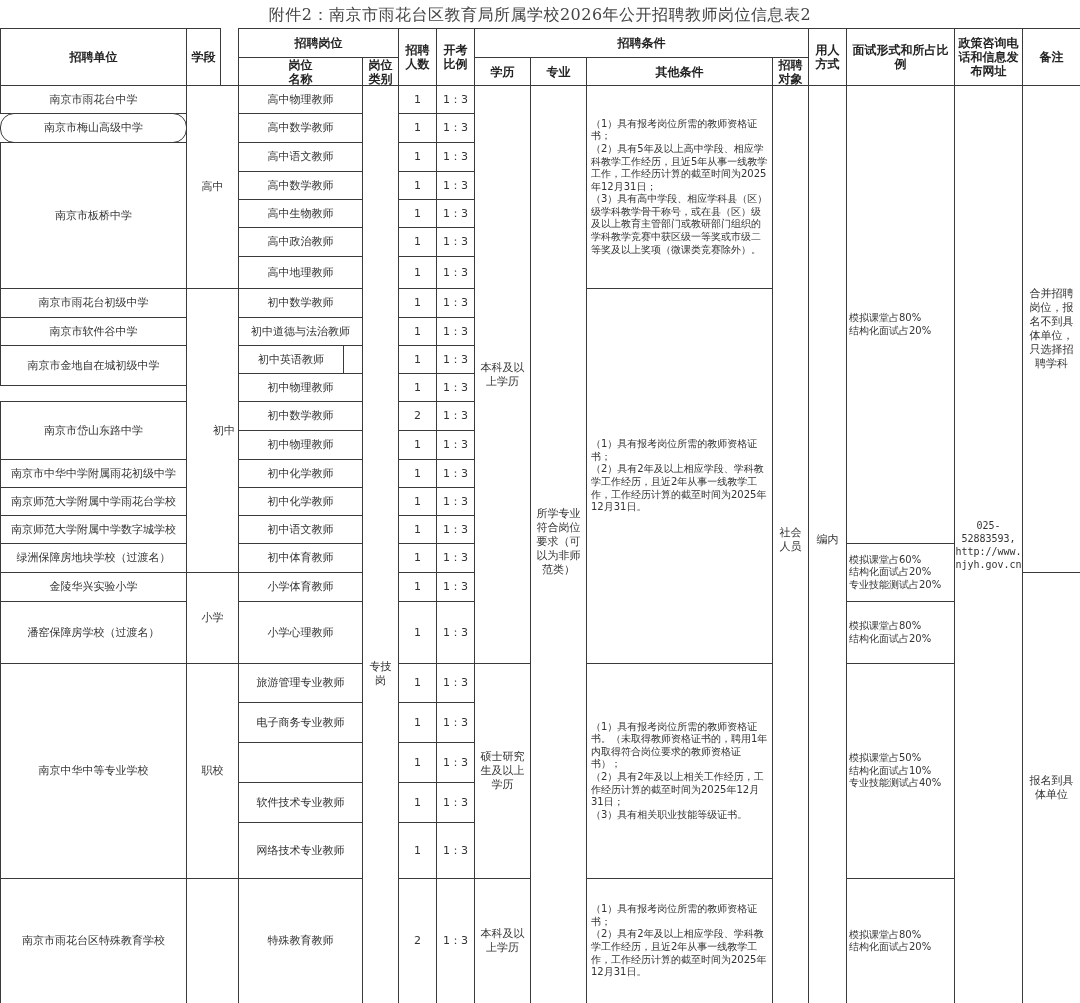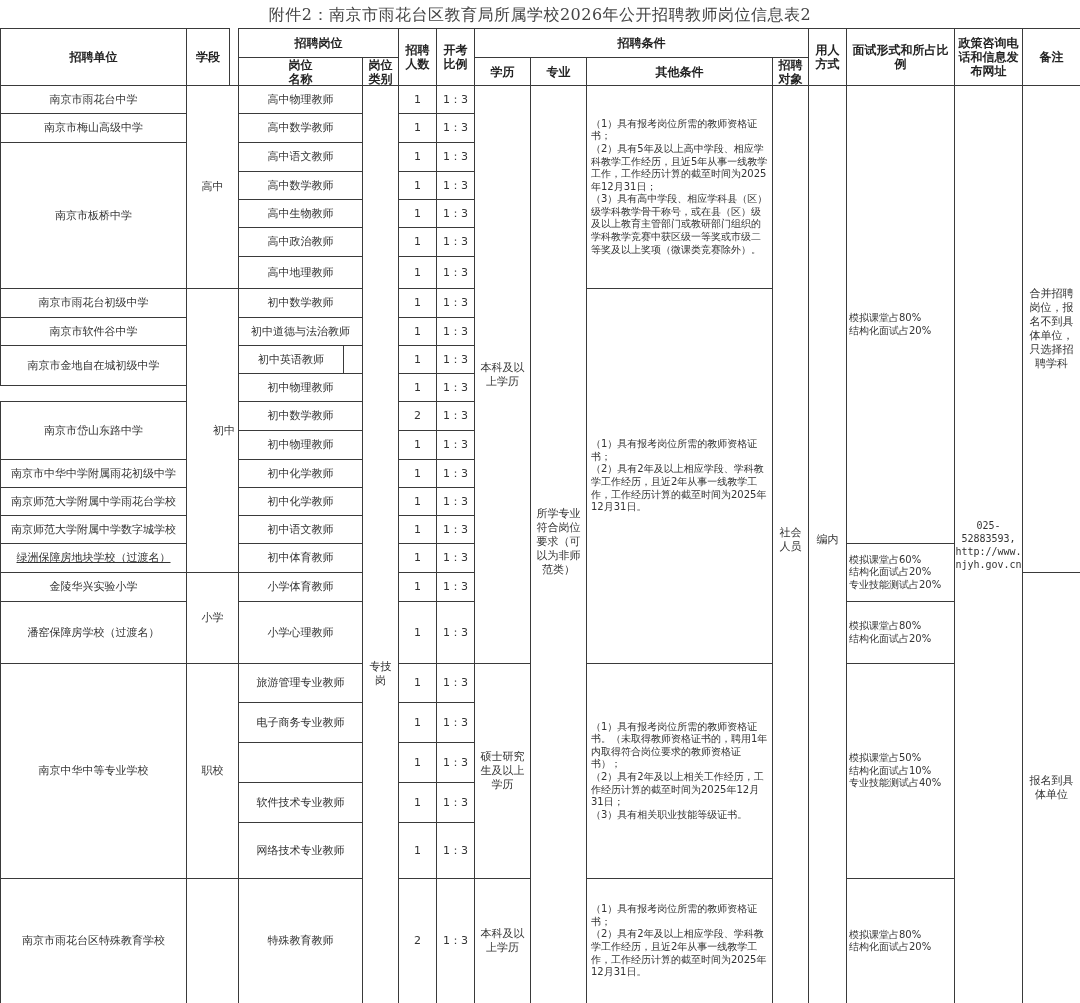--- a/index.html
+++ b/index.html
@@ -20,21 +20,21 @@
 </style>
 </head>
 <body>
 
 <div class="title">附件2：南京市雨花台区教育局所属学校2026年公开招聘教师岗位信息表2</div>
 
 <div id="table">
     <div class="c h" style="left: 0px; top: 28px; width: 187px; height: 58px;">
       <span class="wrap">招聘单位</span>
     </div>
-    <div class="c h" style="left: 186px; top: 28px; width: 44px; height: 58px;">
+    <div class="c h" style="left: 186px; top: 28px; width: 35px; height: 58px;">
       <span class="wrap">学段</span>
     </div>
     <div class="c h" style="left: 238px; top: 28px; width: 161px; height: 30px;">
       <span class="wrap">招聘岗位</span>
     </div>
     <div class="c h" style="left: 238px; top: 57px; width: 125px; height: 29px;">
       <span class="wrap">岗位
 名称</span>
     </div>
     <div class="c h" style="left: 362px; top: 57px; width: 37px; height: 29px;">
@@ -77,21 +77,21 @@
       <span class="wrap">政策咨询电
 话和信息发
 布网址</span>
     </div>
     <div class="c h" style="left: 1022px; top: 28px; width: 59px; height: 58px;">
       <span class="wrap">备注</span>
     </div>
     <div class="c " style="left: 0px; top: 85px; width: 187px; height: 29px;">
       <span class="wrap">南京市雨花台中学</span>
     </div>
-    <div class="c " style="left: 0px; top: 113px; width: 187px; height: 30px;">
+    <div class="c " style="left: 0px; top: 113px; width: 187px; height: 30px; border-radius: 14px;">
       <span class="wrap">南京市梅山高级中学</span>
     </div>
     <div class="c " style="left: 0px; top: 142px; width: 187px; height: 147px;">
       <span class="wrap">南京市板桥中学</span>
     </div>
     <div class="c " style="left: 0px; top: 288px; width: 187px; height: 30px;">
       <span class="wrap">南京市雨花台初级中学</span>
     </div>
     <div class="c " style="left: 0px; top: 317px; width: 187px; height: 29px;">
       <span class="wrap">南京市软件谷中学</span>
@@ -104,21 +104,21 @@
     </div>
     <div class="c " style="left: 0px; top: 459px; width: 187px; height: 29px;">
       <span class="wrap">南京市中华中学附属雨花初级中学</span>
     </div>
     <div class="c " style="left: 0px; top: 487px; width: 187px; height: 29px;">
       <span class="wrap">南京师范大学附属中学雨花台学校</span>
     </div>
     <div class="c " style="left: 0px; top: 515px; width: 187px; height: 29px;">
       <span class="wrap">南京师范大学附属中学数字城学校</span>
     </div>
-    <div class="c " style="left: 0px; top: 543px; width: 187px; height: 30px; text-decoration: underline;">
+    <div class="c " style="left: 0px; top: 543px; width: 187px; height: 30px;">
       <span class="wrap">绿洲保障房地块学校（过渡名）</span>
     </div>
     <div class="c " style="left: 0px; top: 572px; width: 187px; height: 30px;">
       <span class="wrap">金陵华兴实验小学</span>
     </div>
     <div class="c " style="left: 0px; top: 601px; width: 187px; height: 63px;">
       <span class="wrap">潘窑保障房学校（过渡名）</span>
     </div>
     <div class="c " style="left: 0px; top: 663px; width: 187px; height: 216px;">
       <span class="wrap">南京中华中等专业学校</span>

